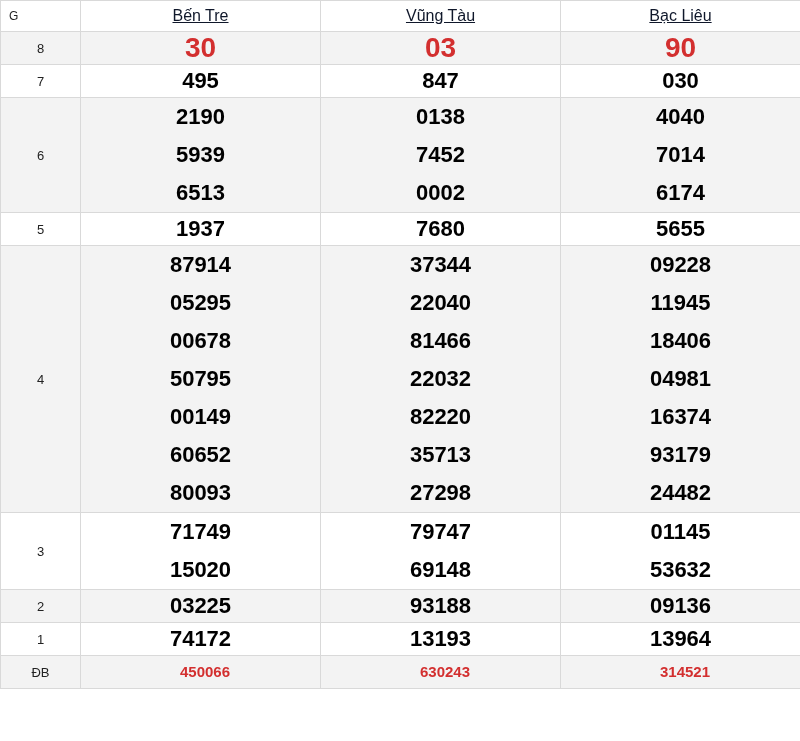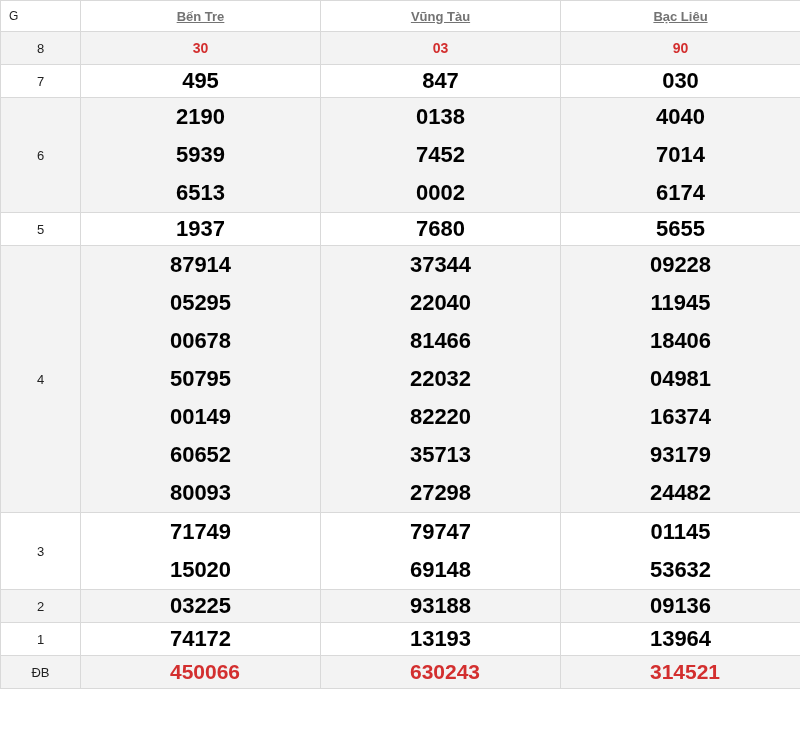--- a/index.html
+++ b/index.html
@@ -39,24 +39,24 @@
     border-top: none;
   }
   thead th.label-head {
     font-weight: normal;
     font-size: 12px;
     color: #222;
     text-align: left;
     padding-left: 8px;
   }
   thead th.prov-head a {
-    color: #737373;
+    color: #0f172a;
     text-decoration: underline;
-    font-size: 13px;
-    font-weight: bold;
+    font-size: 16px;
+    font-weight: normal;
   }
 
   
   td.label {
     font-size: 13px;
     color: #222;
     font-weight: normal;
     background: inherit;
   }
 
@@ -72,22 +72,22 @@
 
   
   tr.shade td { background: #f3f3f3; }
   tr.plain td { background: #ffffff; }
 
   
   tr.row-8 td.nums,
   tr.row-db td.nums {
     color: #d32f2f;
   }
-  tr.row-8 td.nums { font-size: 14px; }
-  tr.row-db td.nums { font-size: 21px; padding-left: 9px; }
+  tr.row-8 td.nums { font-size: 28px; }
+  tr.row-db td.nums { font-size: 15px; padding-left: 9px; }
 
   tr.row-8 td.nums,
   tr.row-7 td.nums,
   tr.row-5 td.nums,
   tr.row-2 td.nums,
   tr.row-1 td.nums,
   tr.row-db td.nums {
     line-height: 32px;
   }
 </style>

